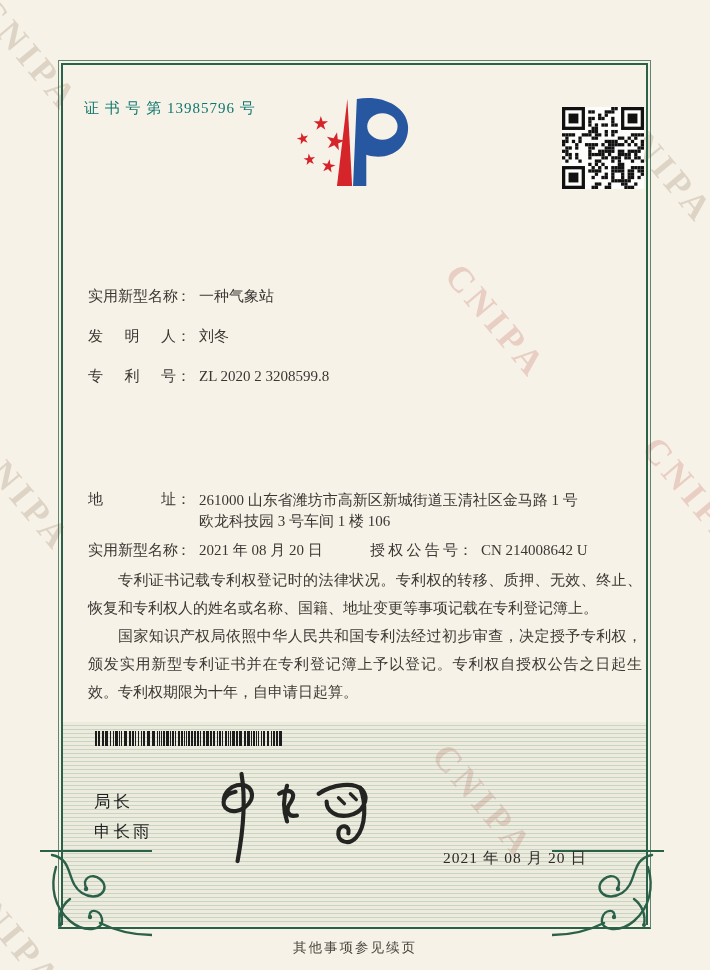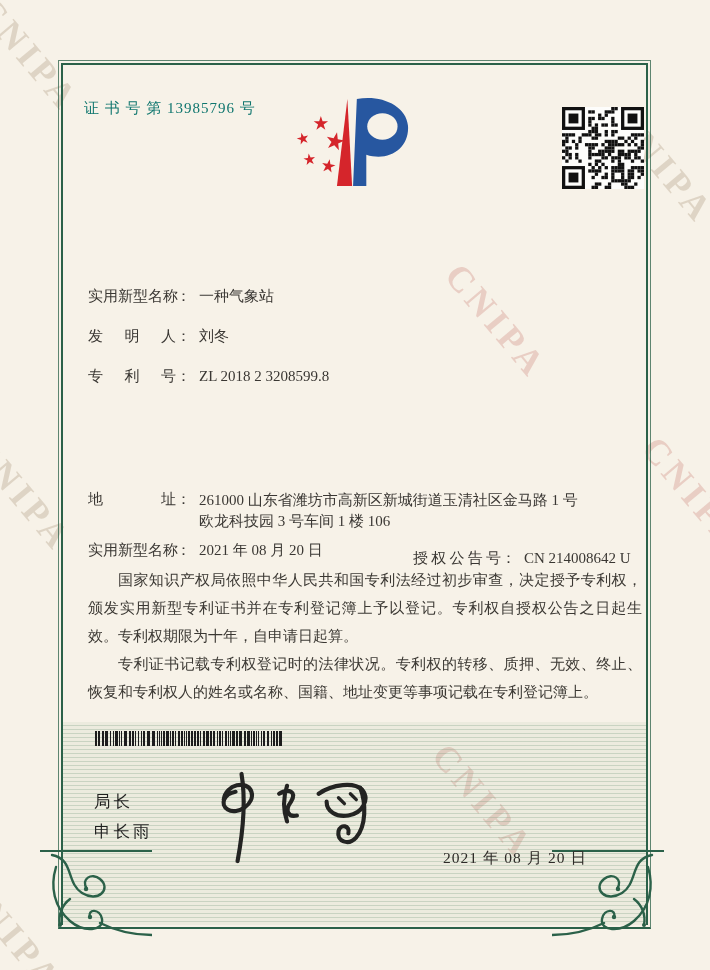--- a/index.html
+++ b/index.html
@@ -63,21 +63,21 @@
   .frow{position:absolute; left:88px; font-size:15px; color:#3a3733; white-space:nowrap;}
   .flabel{
     display:inline-block; width:88px; vertical-align:top;
     text-align:justify; text-align-last:justify;
   }
   .fvalue{margin-left:8px;}
   .fvalue.multiline{
     display:inline-block; width:440px; white-space:pre-line;
     vertical-align:top; line-height:21px;
   }
-  .pair2{position:absolute; left:282px; top:8px; white-space:nowrap;margin-left:43px;}
+  .pair2{position:absolute; left:282px; top:0; white-space:nowrap;}
   .bodytext{
     position:absolute; left:88px; top:566px; width:554px;
     font-size:15px; line-height:28px; color:#3b3833; text-align:justify;
   }
   .bodytext p{margin:0; text-indent:2em;}
   .barcode{position:absolute; left:95px; top:731px; width:190px; height:15px;}
   .barcode i{position:absolute; top:0; bottom:0; background:#1c1c1c;}
   .signer{
     position:absolute; left:94px; top:786px; font-size:16.5px; line-height:30px;
     letter-spacing:3px; color:#1f1f1f;
@@ -371,36 +371,36 @@
         </svg></div>
 
 
     <div class="frow" style="top:287px">
       <span class="flabel">实用新型名称</span><span>：</span><span class="fvalue">一种气象站</span>
     </div>
     <div class="frow" style="top:327px">
       <span class="flabel">发明人</span><span>：</span><span class="fvalue">刘冬</span>
     </div>
     <div class="frow" style="top:367px">
-      <span class="flabel">专利号</span><span>：</span><span class="fvalue">ZL 2018 2 3208599.8</span>
+      <span class="flabel">专利号</span><span>：</span><span class="fvalue">ZL 2020 2 3208599.8</span>
     </div>
     <div class="frow" style="top:490px">
       <span class="flabel">地址</span><span>：</span><span class="fvalue multiline">261000 山东省潍坊市高新区新城街道玉清社区金马路 1 号
 欧龙科技园 3 号车间 1 楼 106</span>
     </div>
     <div class="frow" style="top:541px">
       <span class="flabel">实用新型名称</span><span>：</span><span class="fvalue">2021 年 08 月 20 日</span>
       <span class="pair2">
         <span class="flabel">授权公告号</span><span>：</span><span class="fvalue">CN 214008642 U</span>
       </span>
     </div>
 
     <div class="bodytext">
+      <p>专利证书记载专利权登记时的法律状况。专利权的转移、质押、无效、终止、恢复和专利权人的姓名或名称、国籍、地址变更等事项记载在专利登记簿上。</p>
       <p>国家知识产权局依照中华人民共和国专利法经过初步审查，决定授予专利权，颁发实用新型专利证书并在专利登记簿上予以登记。专利权自授权公告之日起生效。专利权期限为十年，自申请日起算。</p>
-      <p>专利证书记载专利权登记时的法律状况。专利权的转移、质押、无效、终止、恢复和专利权人的姓名或名称、国籍、地址变更等事项记载在专利登记簿上。</p>
     </div>
 
     <div class="barcode" id="barcode">
         <i style="left:0px;width:2px"></i>
         <i style="left:3px;width:2px"></i>
         <i style="left:7px;width:2px"></i>
         <i style="left:10px;width:3px"></i>
         <i style="left:15px;width:1px"></i>
         <i style="left:18px;width:1px"></i>
         <i style="left:20px;width:3px"></i>
@@ -470,14 +470,15 @@
         <path d="M28,30 C30,14 52,10 56,22 C60,34 42,46 32,40 C24,35 28,24 40,22"></path>
         <path d="M46,4 C50,28 48,60 42,92"></path>
         <path d="M92,16 C88,28 88,40 92,52 M84,24 C94,18 102,22 96,32 C90,40 92,48 102,46"></path>
         <path d="M124,24 C138,14 160,12 168,20 C176,30 168,44 154,46 C142,48 132,42 132,32"></path>
         <path d="M166,18 C172,34 172,56 162,68 C154,77 142,72 144,62 C146,54 156,56 154,64"></path>
         <path d="M144,28 L150,34 M156,24 L162,30" stroke-width="3.4"></path>
       </g>
     </svg>
 
     <div class="issue-date">2021 年 08 月 20 日</div>
+    <div class="footer-note">其他事项参见续页</div>
   </div>
 </div>
 
 </body></html>

